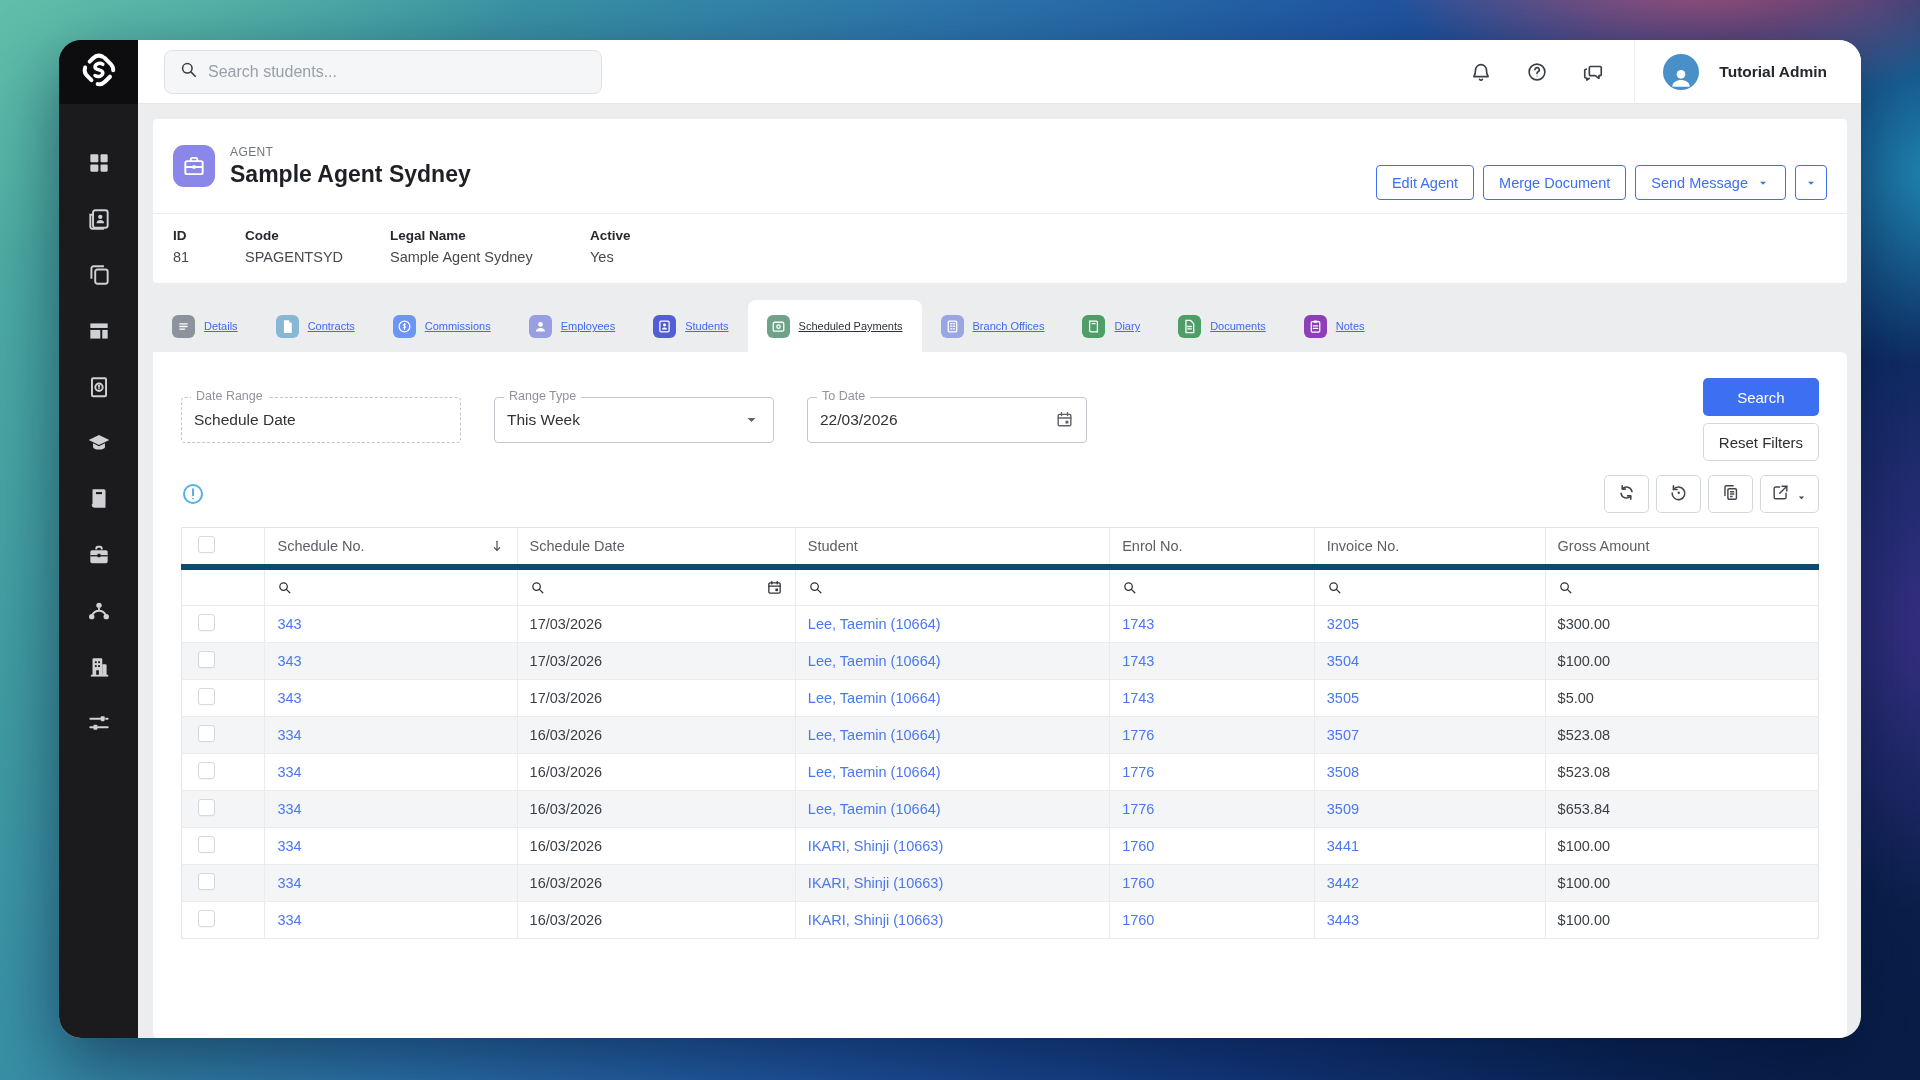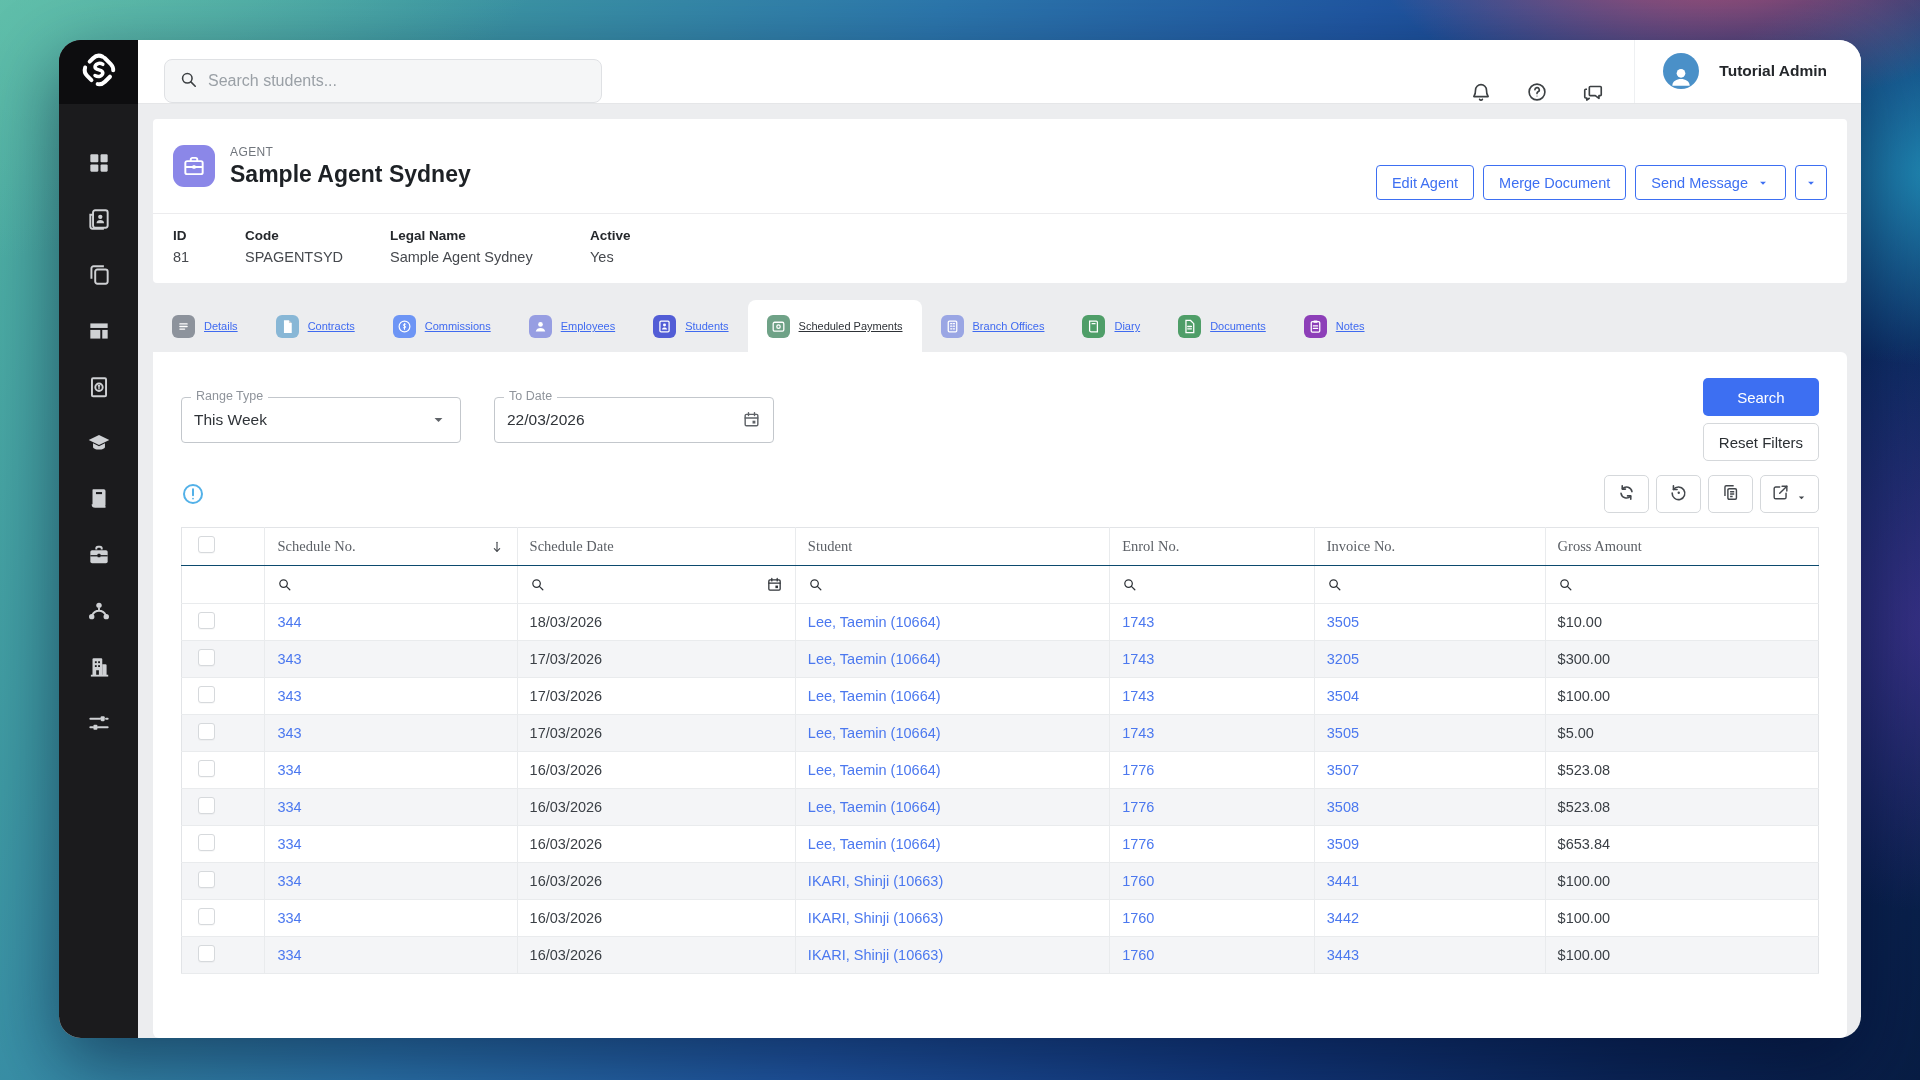--- a/index.html
+++ b/index.html
@@ -22,21 +22,21 @@
   
   .sidebar { width:79px; background:#1b1b1d; display:flex; flex-direction:column; flex-shrink:0; }
   .logo-box { height:64px; background:#0d0d0f; display:flex; align-items:center; justify-content:center; }
   .logo-box svg { width:40px; height:40px; }
   .side-nav { display:flex; flex-direction:column; align-items:center; padding-top:46px; gap:30px; }
   .side-item { width:26px; height:26px; color:#cfd1d4; cursor:pointer; }
   .side-item svg { width:100%; height:100%; }
   
   .main { flex:1; display:flex; flex-direction:column; min-width:0; }
   .topbar { height:64px; background:#fff; border-bottom:1px solid #e5e6e8;
-    display:flex; align-items:flex-end; padding:0 0 0 26px; flex-shrink:0; }
+    display:flex; align-items:center; padding:0 0 0 26px; flex-shrink:0; }
   .searchbox { width:438px; height:44px; background:#f5f6f7; border:1px solid #dfe1e4;
     border-radius:8px; display:flex; align-items:center; padding:0 14px; gap:10px; }
   .searchbox svg { width:19px; height:19px; color:#3c4043; flex-shrink:0; }
   .searchbox input { border:none; outline:none; background:transparent; font-size:16px;
     color:#3a3f45; width:100%; font-family:inherit; }
   .searchbox input::placeholder { color:#9aa0a6; }
   .top-icons { margin-left:auto; display:flex; align-items:center; gap:34px; padding-right:30px; }
   .top-icons .tico { width:22px; height:22px; color:#3c4043; cursor:pointer; }
   .tico svg { width:100%; height:100%; }
   .userbox { height:64px; display:flex; align-items:center; gap:20px;
@@ -102,21 +102,21 @@
   .tool-btn svg { width:19px; height:19px; }
   .tool-btn .mini { width:13px; height:13px; display:flex; }
   
   .tbl-wrap { margin-top:14px; }
   table { width:100%; border-collapse:collapse; table-layout:fixed;
     border:1px solid #e2e4e7; }
   th, td { border-right:1px solid #e9ebed; border-bottom:1px solid #e9ebed;
     padding:8px 12px; text-align:left; font-size:14.5px; overflow:hidden;
     white-space:nowrap; text-overflow:ellipsis; }
   th:last-child, td:last-child { border-right:none; }
-  thead th { color:#5c6066; font-weight:normal; border-bottom:1px solid #0c4a6e; height:37px;font-family:Liberation Serif, serif; }
+  thead th { color:#5c6066; font-weight:normal; border-bottom:6px solid #0c4a6e; height:37px; }
   .hd-flex { display:flex; align-items:center; justify-content:space-between; }
   .sort-ic { width:16px; height:16px; color:#43474c; display:inline-flex; }
   .sort-ic svg { width:100%; height:100%; }
   .f-cell { height:38px; }
   .f-inner { display:flex; align-items:center; }
   .mag { width:15px; height:15px; color:#2f3338; display:inline-flex; }
   .mag svg { width:100%; height:100%; }
   .f-cal { margin-left:auto; width:17px; height:17px; color:#2f3338; display:inline-flex; }
   .f-cal svg { width:100%; height:100%; }
   tbody td { height:37px; color:#3a3f45; }
@@ -388,20 +388,24 @@
                 <path d="M9 11.2h6M9 14.8h6" stroke-linecap="round"></path>
               </svg>
             </span>
             <span class="tab-label">Notes</span>
           </div>
         </div>
 
       <div class="panel">
 
         <div class="filter-row">
+          <div class="ffield dashed">
+            <span class="flabel">Date Range</span>
+            <span class="fvalue">Schedule Date</span>
+          </div>
           <div class="ffield">
             <span class="flabel">Range Type</span>
             <span class="fvalue">This Week</span>
             <span class="fend">
                 <svg viewBox="0 0 24 24" fill="currentColor">
                   <path d="M7 10l5 5 5-5z"></path>
                 </svg>
               </span>
           </div>
           <div class="ffield">
@@ -583,29 +587,20 @@
                           <line x1="15" y1="15" x2="20.5" y2="20.5" stroke-linecap="round"></line>
                         </svg>
                       </span>
                     </span>
                   </td>
                 </tr>
               </thead>
               <tbody>
                 <tr>
                   <td class="chk-cell"><span class="cb"></span></td>
-                  <td><span class="lnk">344</span></td>
-                  <td>18/03/2026</td>
-                  <td><span class="lnk">Lee, Taemin (10664)</span></td>
-                  <td><span class="lnk">1743</span></td>
-                  <td><span class="lnk">3505</span></td>
-                  <td>$10.00</td>
-                </tr>
-                <tr>
-                  <td class="chk-cell"><span class="cb"></span></td>
                   <td><span class="lnk">343</span></td>
                   <td>17/03/2026</td>
                   <td><span class="lnk">Lee, Taemin (10664)</span></td>
                   <td><span class="lnk">1743</span></td>
                   <td><span class="lnk">3205</span></td>
                   <td>$300.00</td>
                 </tr>
                 <tr>
                   <td class="chk-cell"><span class="cb"></span></td>
                   <td><span class="lnk">343</span></td>

